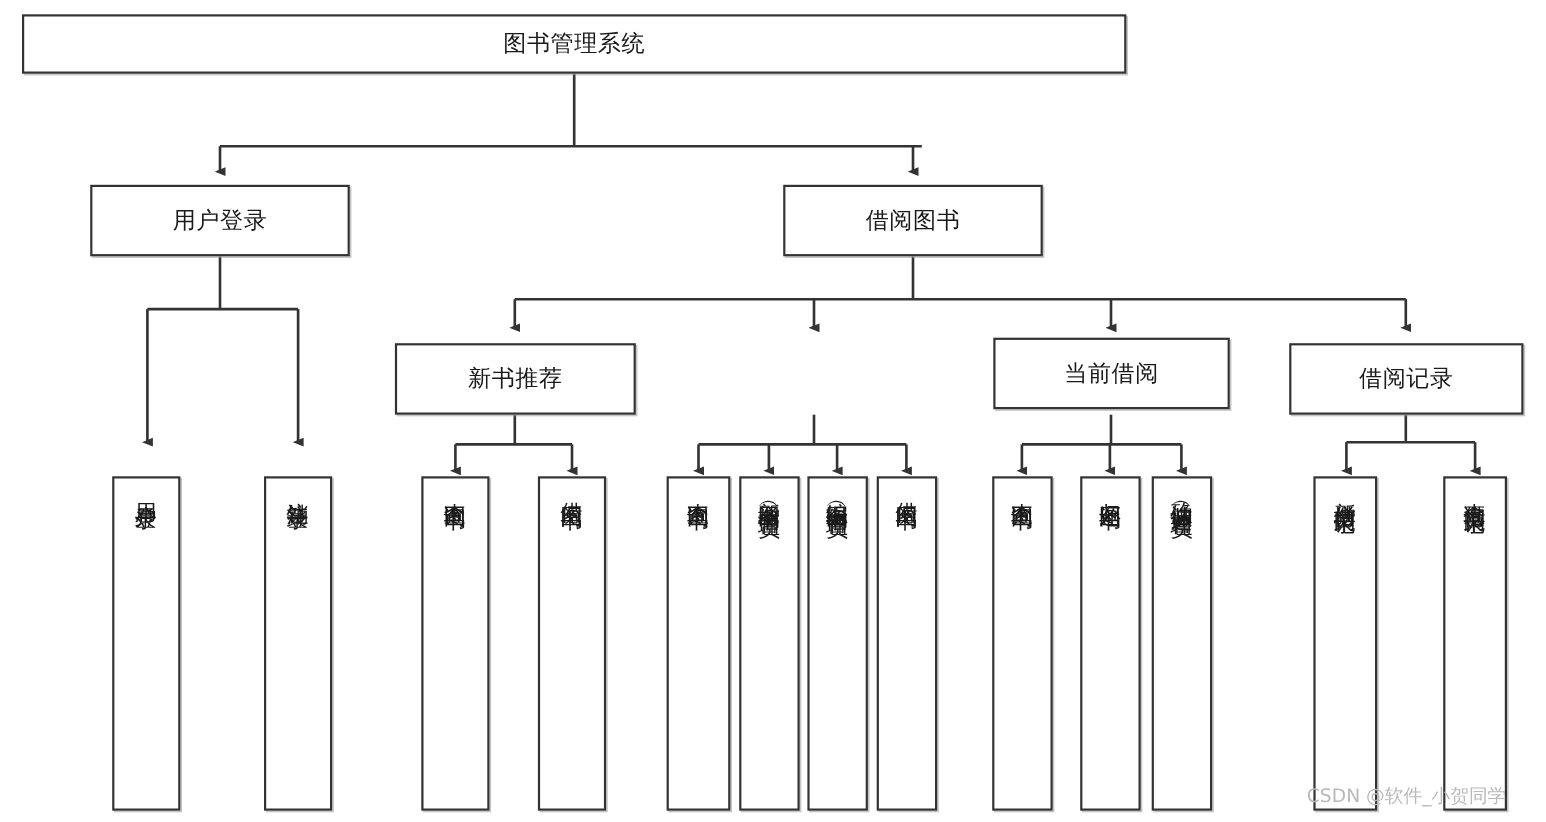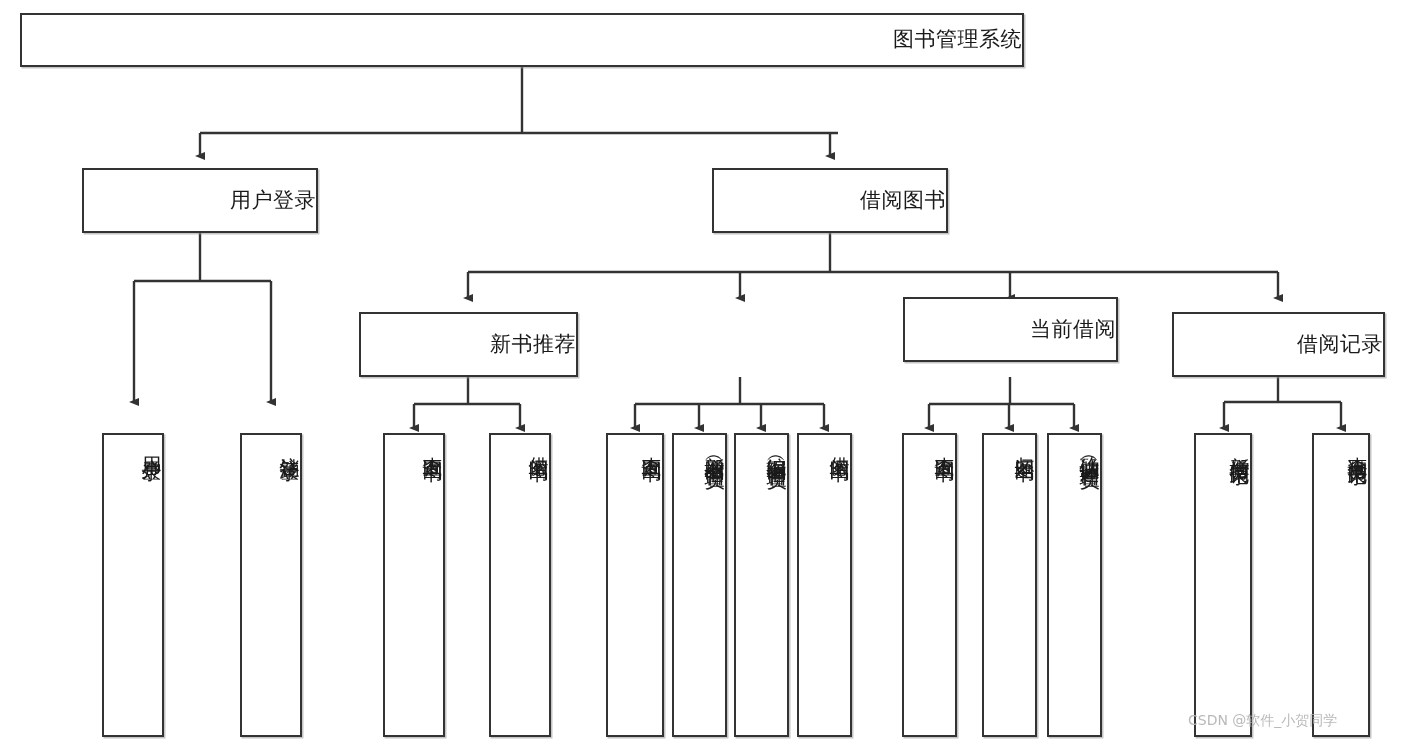--- a/index.html
+++ b/index.html
@@ -24,21 +24,21 @@
     width: 1405px;
     height: 747px;
   }
   .node {
     position: absolute;
     box-sizing: border-box;
     border: 2px solid #333333;
     background: #ffffff;
     display: flex;
     align-items: center;
-    justify-content: flex-end;
+    justify-content: center;
     color: #1a1a1a;
     box-shadow: 1.5px 1.5px 0 0 rgba(150,150,150,0.55);
   }
   .node .lbl {
     display: block;
     text-align: center;
     line-height: 1.12;
   }
   
   .node.h .lbl {
@@ -58,21 +58,21 @@
     writing-mode: vertical-rl;
     text-orientation: upright;
     font-size: 20px;
     line-height: 1.0;
     letter-spacing: 2px;
   }
   #watermark {
     position: absolute;
     left: 1188px;
     top: 712px;
-    font-size: 14px;
+    font-size: 17px;
     color: #b9b9b9;
     white-space: nowrap;
     font-family: "DejaVu Sans", "Liberation Sans", sans-serif;
   }
 </style>
 </head>
 <body>
 
 <div id="canvas">
 
@@ -133,21 +133,21 @@
   <div class="node h" style="left:82px; top:168px; width:236px; height:65px;">
     <span class="lbl">用户登录</span>
   </div>
   <div class="node h" style="left:712px; top:168px; width:236px; height:65px;">
     <span class="lbl">借阅图书</span>
   </div>
 
   <div class="node h" style="left:359px; top:312px; width:219px; height:65px;">
     <span class="lbl">新书推荐</span>
   </div>
-  <div class="node h" style="left:903px; top:297px; width:215px; height:65px;">
+  <div class="node h" style="left:903px; top:307px; width:215px; height:65px;">
     <span class="lbl">当前借阅</span>
   </div>
   <div class="node h" style="left:1172px; top:312px; width:213px; height:65px;">
     <span class="lbl">借阅记录</span>
   </div>
 
   <div class="node v" style="left:102px; top:433px; width:62px; height:304px;">
     <span class="lbl">用户登录</span>
   </div>
   <div class="node v" style="left:240px; top:433px; width:62px; height:304px;">

